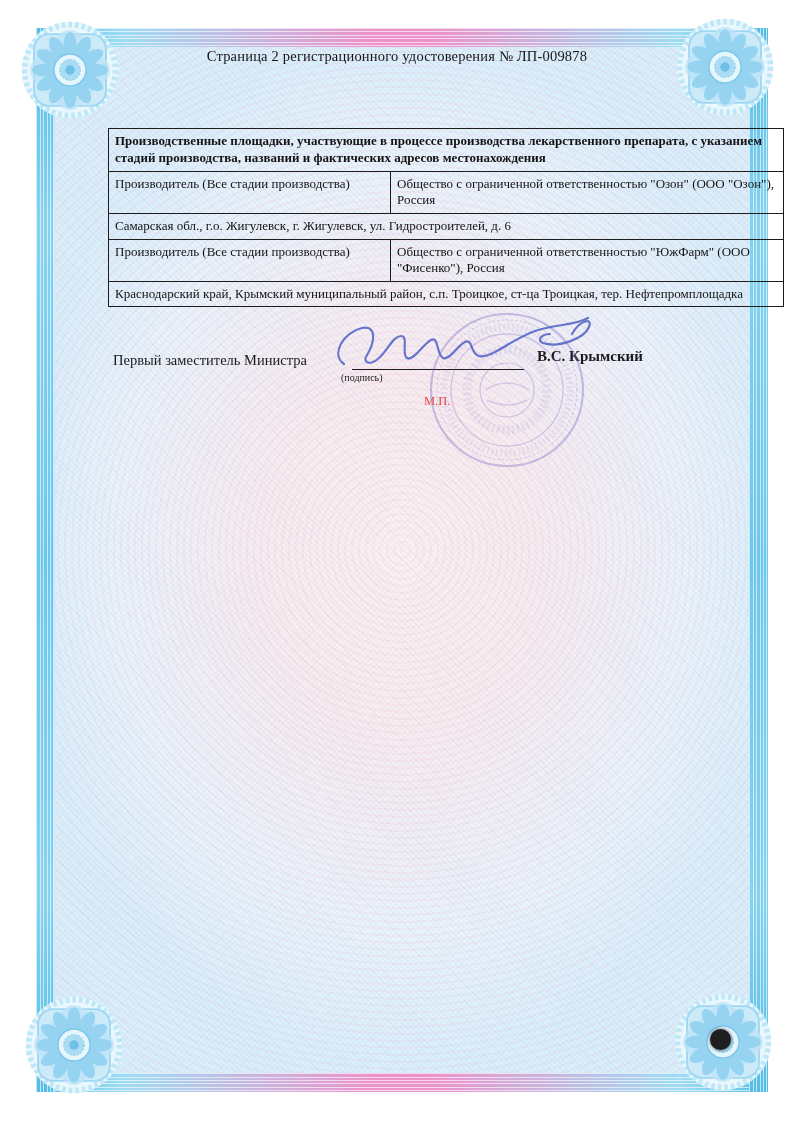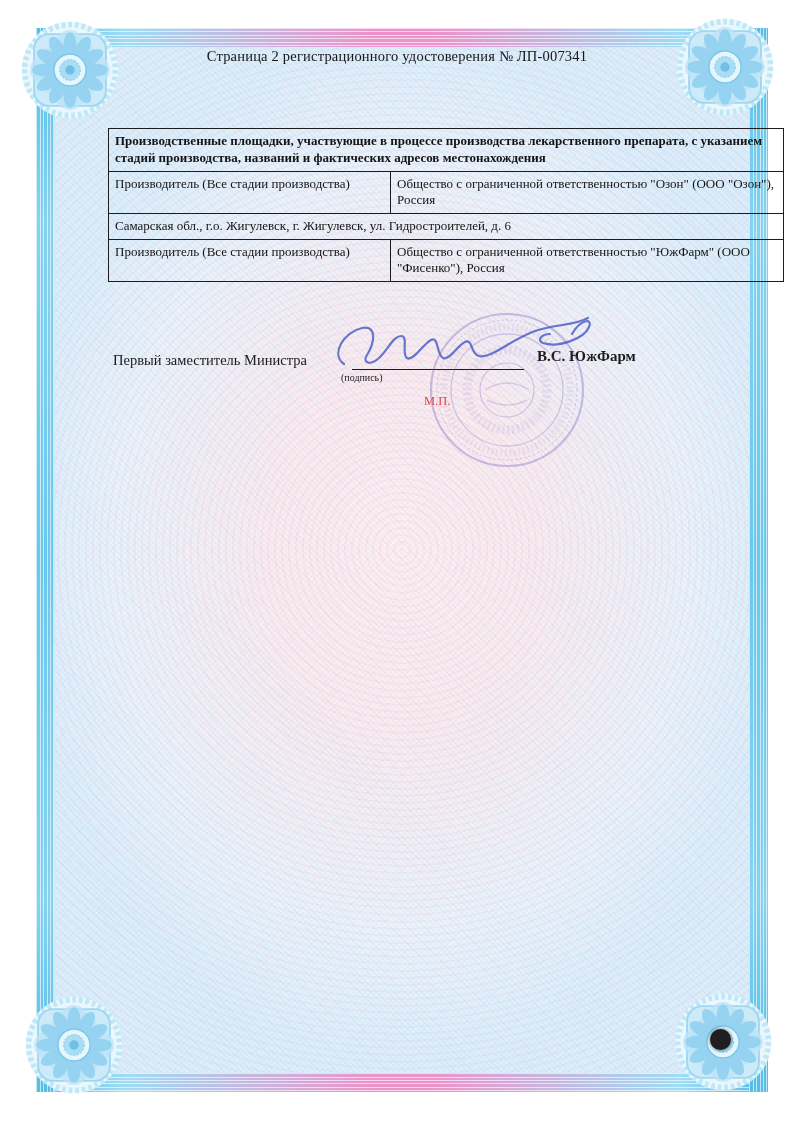--- a/index.html
+++ b/index.html
@@ -126,21 +126,21 @@
       <use href="#rosette-def"></use>
     </svg>
   <svg class="rosette rosette-bl" viewBox="-55 -55 110 110">
       <use href="#rosette-def"></use>
     </svg>
   <svg class="rosette rosette-br" viewBox="-55 -55 110 110">
       <use href="#rosette-def"></use>
     </svg>
   <div class="punch-hole"></div>
 
-  <div class="doc-header">Страница 2 регистрационного удостоверения № ЛП-007341</div>
+  <div class="doc-header">Страница 2 регистрационного удостоверения № ЛП-009878</div>
 
   <table class="sites-table">
     <colgroup>
         <col class="col-label">
         <col>
       </colgroup>
     <tbody>
       <tr>
         <td colspan="2" class="cell-header">Производственные площадки, участвующие в процессе производства лекарственного препарата, с указанием стадий производства, названий и фактических адресов местонахождения</td>
       </tr>
@@ -148,27 +148,30 @@
         <td class="cell-label">Производитель (Все стадии производства)</td>
         <td>Общество с ограниченной ответственностью "Озон" (ООО "Озон"), Россия</td>
       </tr>
       <tr>
         <td colspan="2">Самарская обл., г.о. Жигулевск, г. Жигулевск, ул. Гидростроителей, д. 6</td>
       </tr>
       <tr>
         <td class="cell-label">Производитель (Все стадии производства)</td>
         <td>Общество с ограниченной ответственностью "ЮжФарм" (ООО "Фисенко"), Россия</td>
       </tr>
+      <tr>
+        <td colspan="2" class="cell-justify">Краснодарский край, Крымский муниципальный район, с.п. Троицкое, ст-ца Троицкая, тер. Нефтепромплощадка</td>
+      </tr>
     </tbody>
   </table>
 
   <div class="sig-title">Первый заместитель Министра</div>
   <div class="sig-line"></div>
   <div class="sig-caption">(подпись)</div>
-  <div class="sig-name">В.С. ЮжФарм</div>
+  <div class="sig-name">В.С. Крымский</div>
   <div class="seal-caption">М.П.</div>
 
   <svg class="seal-svg" width="165" height="165" viewBox="0 0 165 165">
     <g fill="none" stroke="#7a66c2">
       <circle cx="82" cy="84" r="76" stroke-width="2.2" opacity=".38"></circle>
       <circle cx="82" cy="84" r="70" stroke-width="1" opacity=".28" stroke-dasharray="2.5 2"></circle>
       <circle cx="82" cy="84" r="56" stroke-width="1.3" opacity=".30"></circle>
       <circle cx="82" cy="84" r="27" stroke-width="1.2" opacity=".30"></circle>
       <circle cx="82" cy="84" r="40" stroke-width="9" opacity=".10" stroke-dasharray="3 2"></circle>
       <circle cx="82" cy="84" r="63" stroke-width="7" opacity=".10" stroke-dasharray="2 2.5"></circle>

